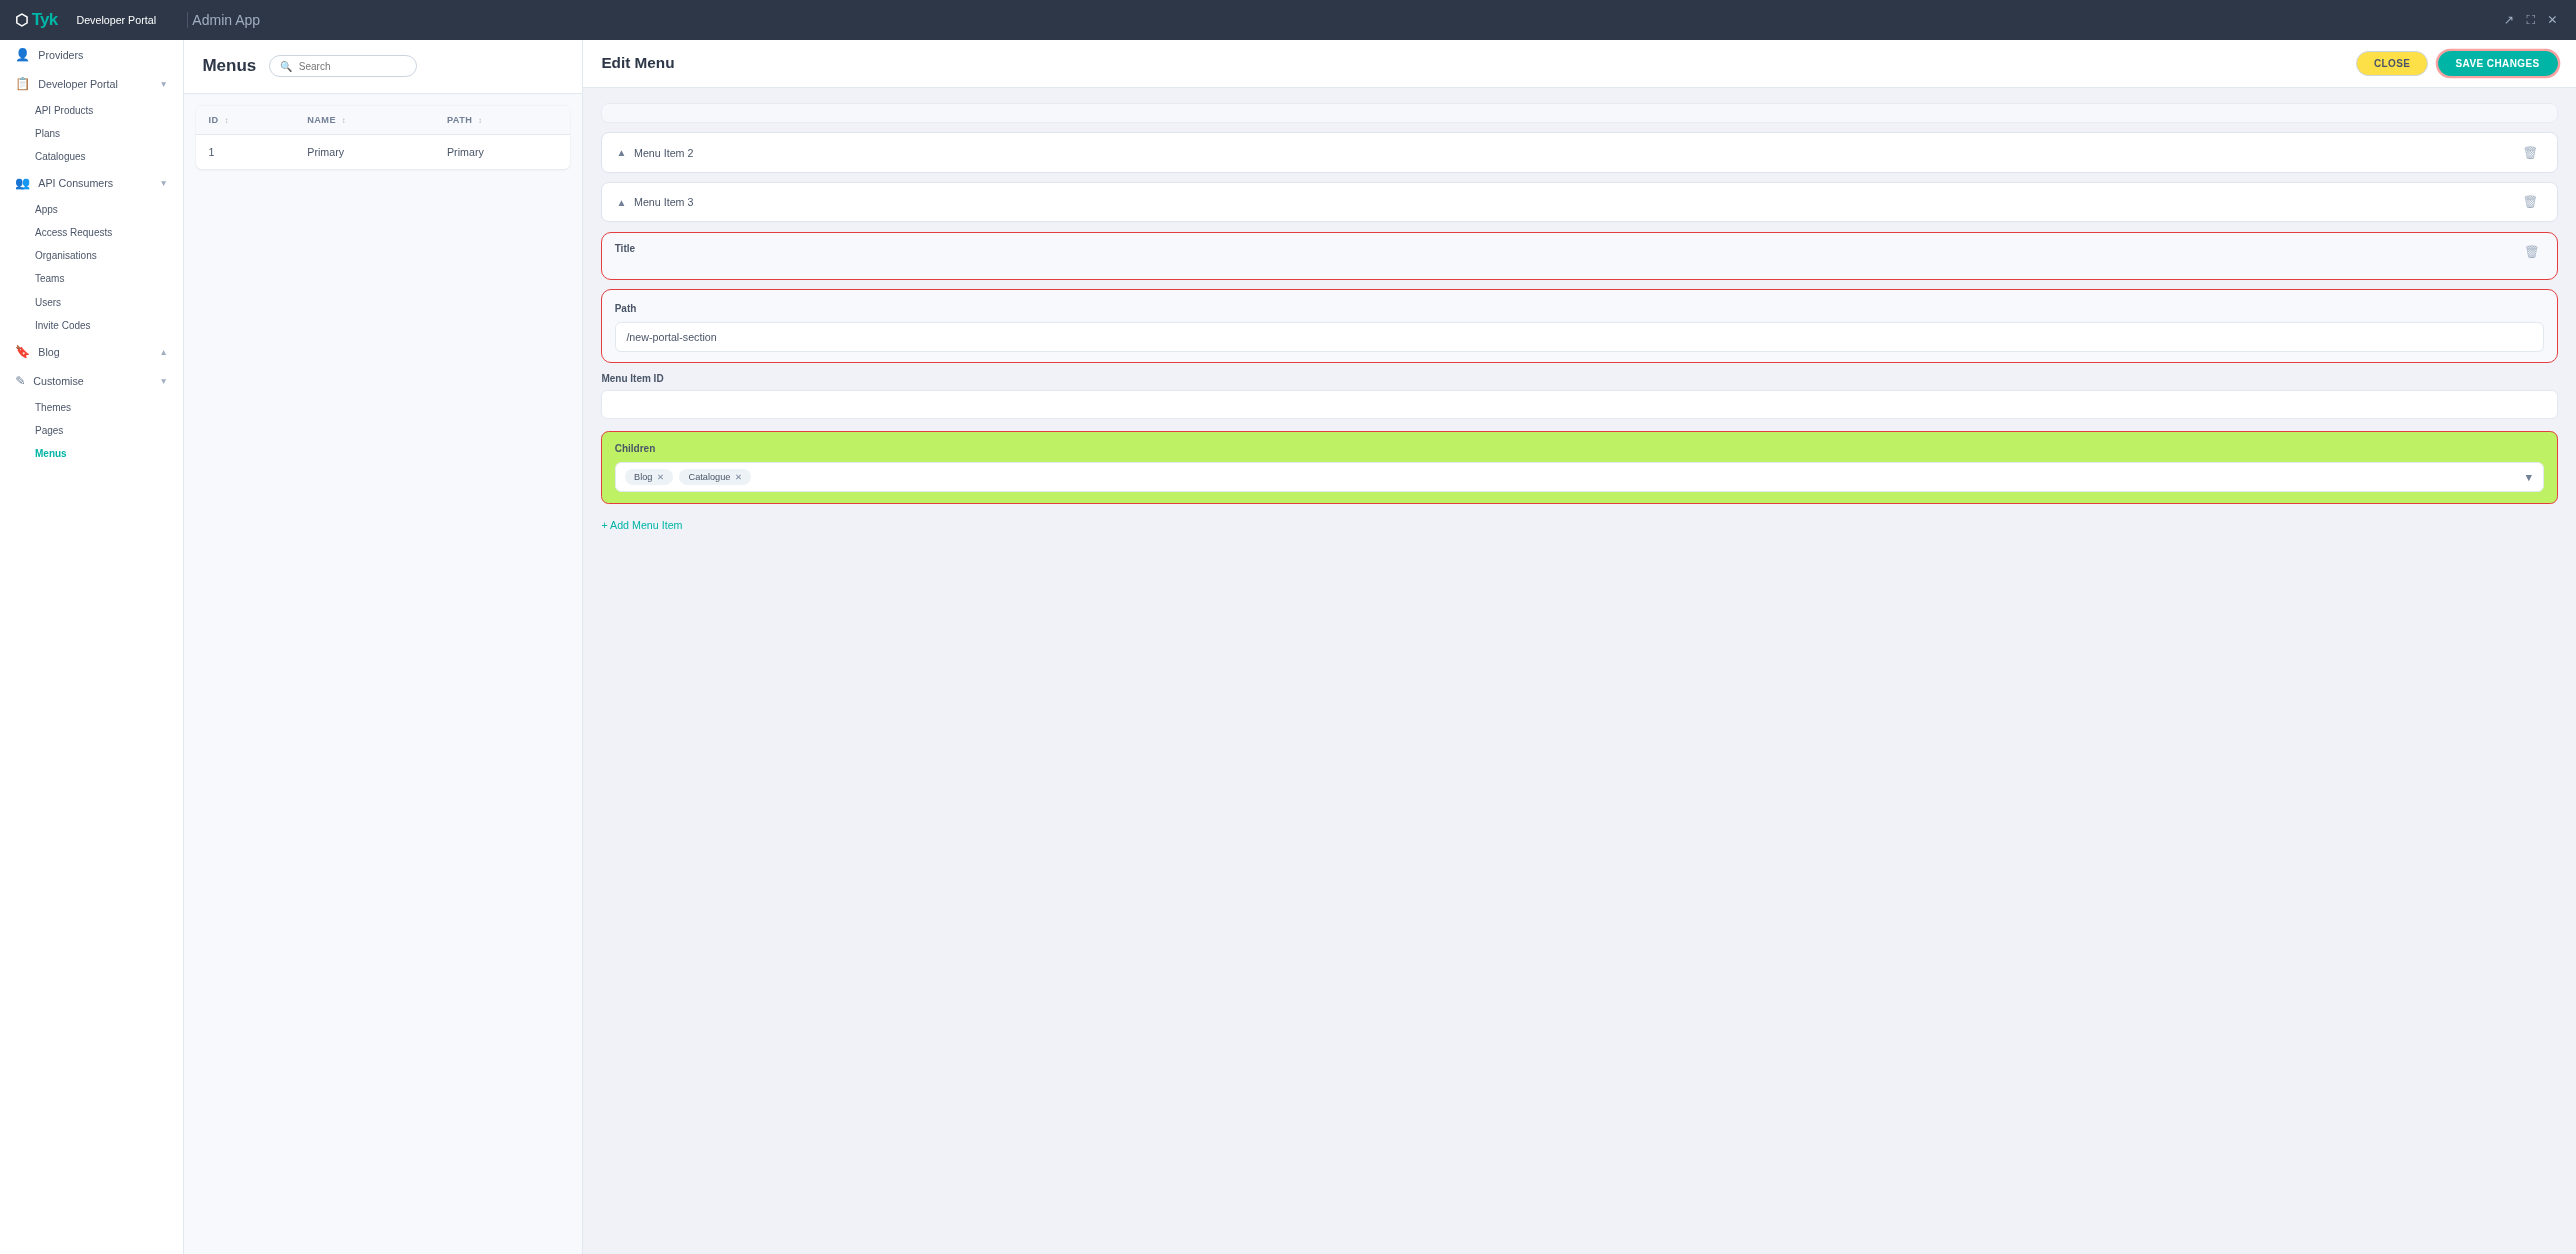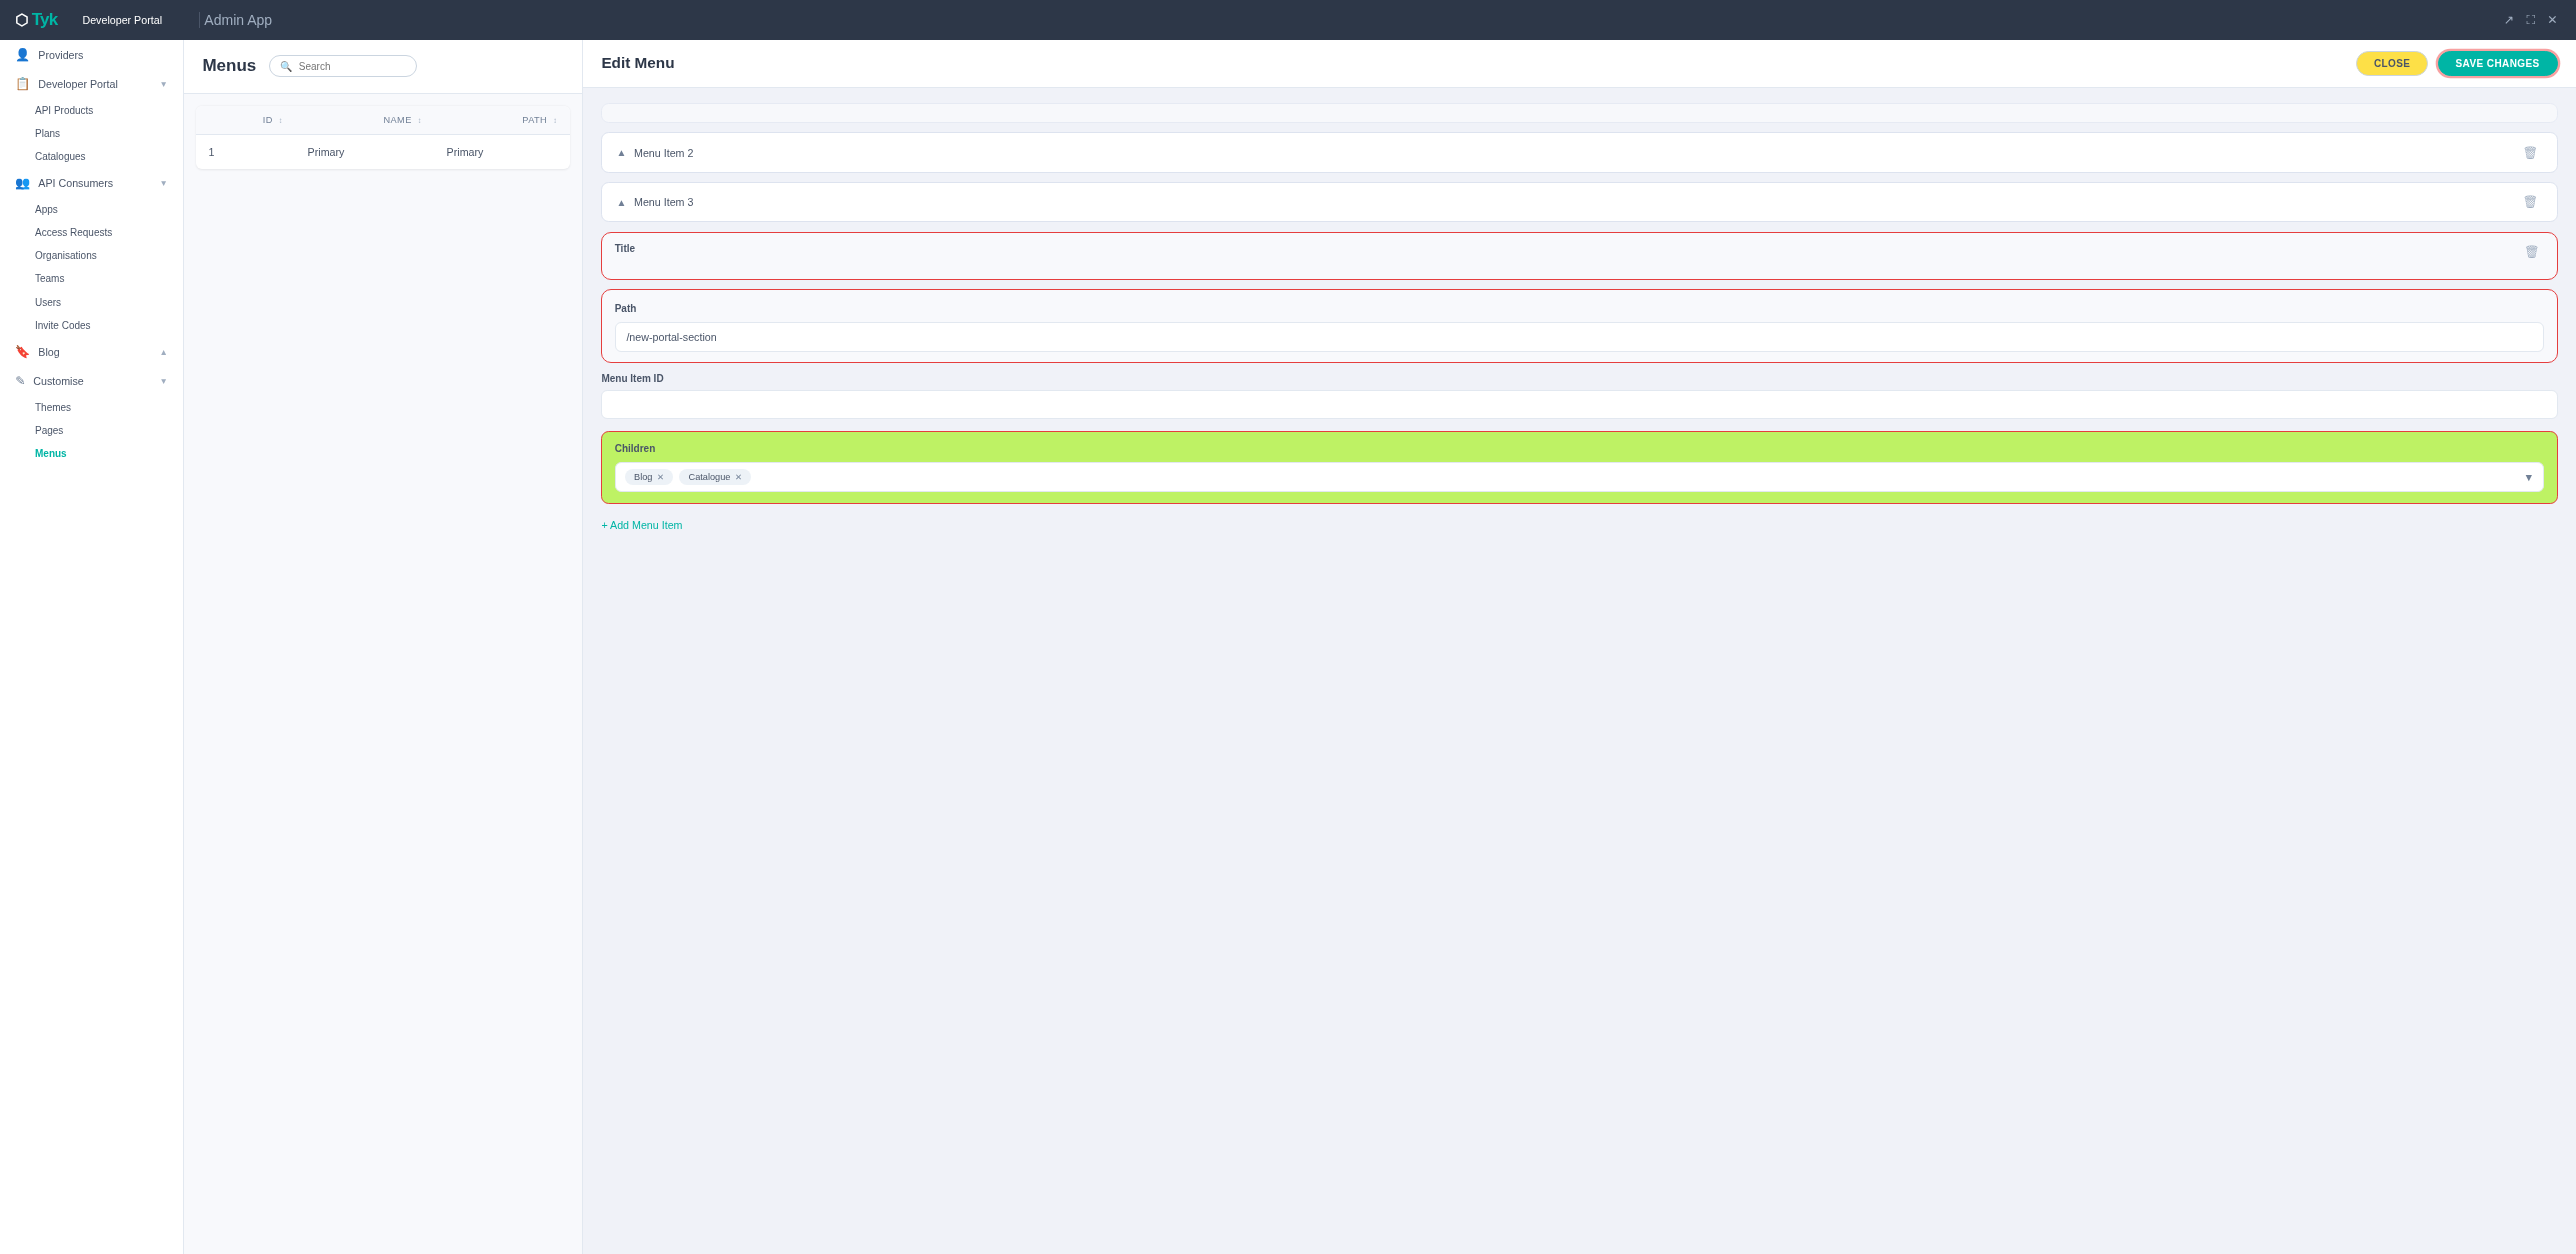--- a/index.html
+++ b/index.html
@@ -9,21 +9,21 @@
 
     
     .top-header {
       background: #2d3748;
       display: flex;
       align-items: center;
       padding: 0 15.3px;
       height: 40px;
       flex-shrink: 0;
     }
-    .logo-area { display: flex; align-items: center; gap: 25px; }
+    .logo-area { display: flex; align-items: center; gap: 19px; }
     .logo-tyk { color: #00b5a5; font-weight: 800; font-size: 17px; letter-spacing: -0.8px; }
     .logo-text { color: #fff; font-size: 10.7px; }
     .app-name {
       color: #a0aec0;
       font-size: 14px;
       margin-left: 12.3px;
       padding-left: 4px;
       border-left: 0.8px solid #4a5568;
     }
     .header-right { margin-left: auto; display: flex; gap: 6.1px; }
@@ -86,24 +86,24 @@
       gap: 6.1px;
       background: #fff;
     }
     .search-box input { border: none; outline: none; font-size: 10px; color: #4a5568; width: 107px; background: transparent; }
     .search-icon { color: #a0aec0; font-size: 10px; }
 
     
     .table-container { padding: 12.3px; }
     .data-table { width: 100%; border-collapse: collapse; background: #fff; border-radius: 6.1px; overflow: hidden; box-shadow: 0 0.8px 2.3px rgba(0,0,0,0.08); }
     .data-table th {
-      text-align: right;
+      text-align: left;
       padding: 9.2px 12.3px;
       font-size: 9.2px;
-      font-weight: 400;
+      font-weight: 700;
       color: #718096;
       text-transform: uppercase;
       letter-spacing: 0.4px;
       border-bottom: 0.8px solid #e2e8f0;
       background: #f8f9fc;
     }
     .data-table td { padding: 10.7px 12.3px; font-size: 10.7px; color: #4a5568; border-bottom: 0.8px solid #f0f2f5; }
     .data-table tr:last-child td { border-bottom: none; }
     .sort-icon { margin-left: 3.1px; color: #a0aec0; font-size: 7.7px; }
 

